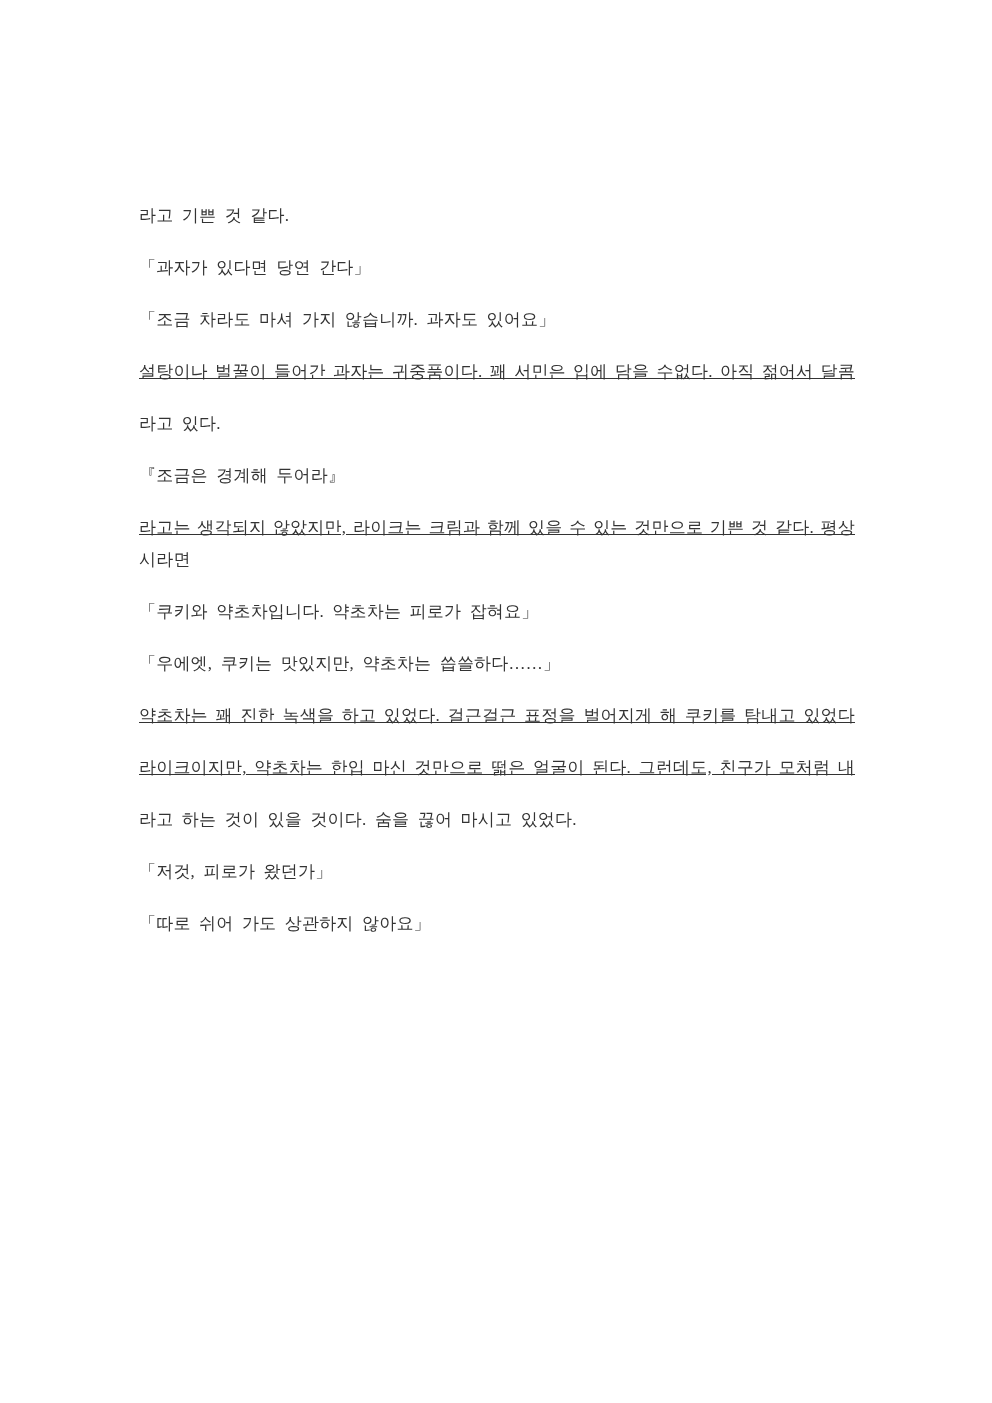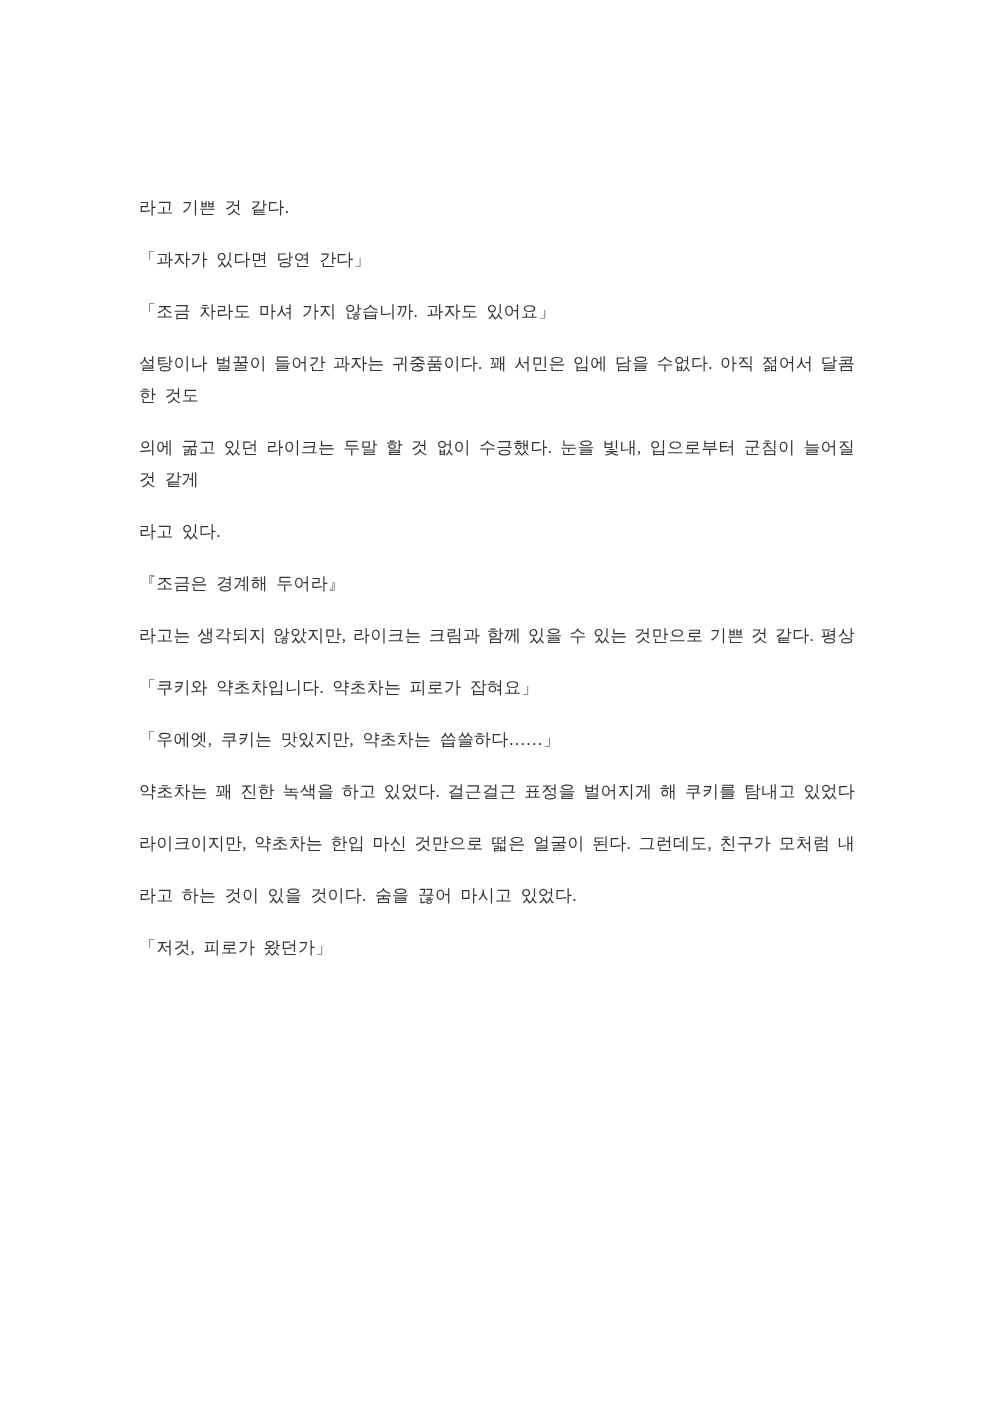--- a/index.html
+++ b/index.html
@@ -13,38 +13,39 @@
     overflow: hidden;
     font-family: "Liberation Serif", "DejaVu Serif", serif;
   }
   .page {
     box-sizing: border-box;
     padding-top: 188px;
     padding-left: 139px;
     width: 855px; 
   }
   .paragraph {
-    margin: 4px 0 20px 0;
+    margin: 12px 0 20px 0;
   }
   .line {
     width: 716px;
     font-size: 17px;
     line-height: 32px;
     color: #333333;
     letter-spacing: 0.2px;
     word-spacing: 4px;
     white-space: nowrap;
     text-align: left;
   }
   
   .line.full {
     white-space: normal;
     text-align: justify;
     text-align-last: justify;
     word-spacing: normal;
+    text-decoration: underline;
   }
 </style>
 </head>
 <body>
 
 <div class="page">
 
   <div class="paragraph">
     <div class="line">라고 기쁜 것 같다.</div>
   </div>
@@ -52,39 +53,35 @@
   <div class="paragraph">
     <div class="line">「과자가 있다면 당연 간다」</div>
   </div>
 
   <div class="paragraph">
     <div class="line">「조금 차라도 마셔 가지 않습니까. 과자도 있어요」</div>
   </div>
 
   <div class="paragraph">
     <div class="line full">설탕이나 벌꿀이 들어간 과자는 귀중품이다. 꽤 서민은 입에 담을 수없다. 아직 젊어서 달콤</div>
-    <div class="line">한 것도</div>
   </div>
 
-  <div class="paragraph">
-    <div class="line full">의에 굶고 있던 라이크는 두말 할 것 없이 수긍했다. 눈을 빛내, 입으로부터 군침이 늘어질</div>
-    <div class="line">것 같게</div>
-  </div>
 
   <div class="paragraph">
     <div class="line">라고 있다.</div>
   </div>
 
   <div class="paragraph">
     <div class="line">『조금은 경계해 두어라』</div>
   </div>
 
 
   <div class="paragraph">
     <div class="line full">라고는 생각되지 않았지만, 라이크는 크림과 함께 있을 수 있는 것만으로 기쁜 것 같다. 평상</div>
+    <div class="line">시라면</div>
   </div>
 
 
   <div class="paragraph">
     <div class="line">「쿠키와 약초차입니다. 약초차는 피로가 잡혀요」</div>
   </div>
 
   <div class="paragraph">
     <div class="line">「우에엣, 쿠키는 맛있지만, 약초차는 씁쓸하다……」</div>
   </div>
@@ -98,15 +95,18 @@
   </div>
 
   <div class="paragraph">
     <div class="line">라고 하는 것이 있을 것이다. 숨을 끊어 마시고 있었다.</div>
   </div>
 
   <div class="paragraph">
     <div class="line">「저것, 피로가 왔던가」</div>
   </div>
 
+  <div class="paragraph">
+    <div class="line">「따로 쉬어 가도 상관하지 않아요」</div>
+  </div>
 
 
 </div>
 
 </body></html>

